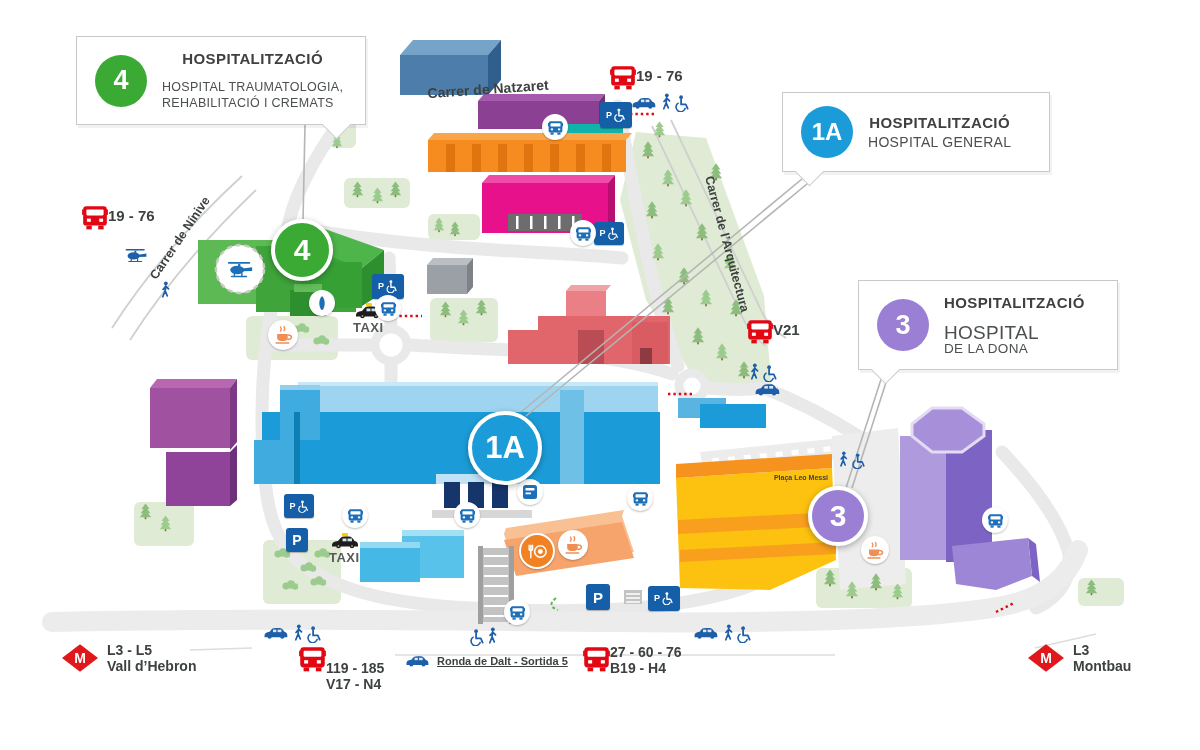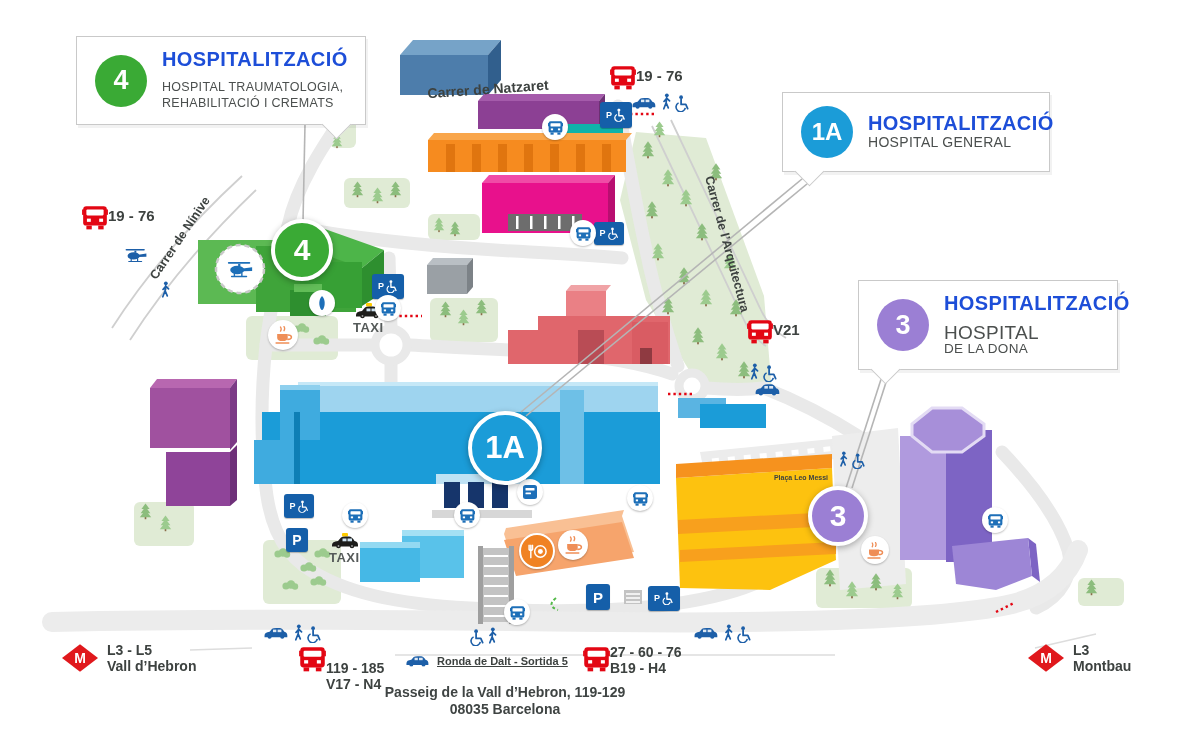--- a/index.html
+++ b/index.html
@@ -5,21 +5,21 @@
   html,body{margin:0;padding:0;background:#fff;}
   .stage{position:relative;width:1200px;height:750px;overflow:hidden;background:#fff;
          font-family:"Liberation Sans",sans-serif;color:#3d4240;}
   .stage svg.maplayer{position:absolute;left:0;top:0;z-index:1;}
   .abs{position:absolute;z-index:3;}
   
   .callout{position:absolute;z-index:5;background:#fff;border:1.5px solid #c9c9c9;
            display:flex;align-items:center;gap:15px;padding:13px 18px;box-shadow:2px 3px 0 rgba(0,0,0,.05);}
   .callout .cbadge{width:52px;height:52px;border-radius:50%;color:#fff;font-weight:bold;font-size:27px;
            display:flex;align-items:center;justify-content:center;flex:0 0 auto;}
-  .callout .ct{font-weight:bold;font-size:20px;letter-spacing:.4px;color:#1d4ed8;line-height:18px;}
+  .callout .ct{font-weight:bold;font-size:15px;letter-spacing:.4px;color:#404040;line-height:18px;text-align:center;}
   .callout .cl{font-size:12.5px;color:#4b4f4e;line-height:15.5px;letter-spacing:.3px;}
   .tail{position:absolute;width:20px;height:20px;background:#fff;z-index:4;
         border-right:1.5px solid #c9c9c9;border-bottom:1.5px solid #c9c9c9;transform:rotate(45deg);}
   
   .badge{position:absolute;z-index:4;border-radius:50%;border:4px solid #fff;box-sizing:border-box;
          color:#fff;font-weight:bold;display:flex;align-items:center;justify-content:center;
          box-shadow:0 2px 6px rgba(0,0,0,.3);}
   
   .stlbl{position:absolute;z-index:3;font-weight:bold;color:#3d4240;white-space:nowrap;text-align:center;}
   .buslbl{font-weight:bold;font-size:14px;color:#3d4240;line-height:16px;white-space:nowrap;}
@@ -478,24 +478,20 @@
     <span style="display:block;">Montbau</span>
   </span>
 </div>
 
 <div class="abs" style="left:404px;top:655px;display:flex;align-items:center;gap:7px;">
   <svg width="26" height="12" viewBox="0 0 32 14">
         <use href="#car" color="#1d5fa8"></use>
       </svg>
   <span style="font-size:11px;font-weight:bold;color:#3d4240;white-space:nowrap;text-decoration:underline;">Ronda de Dalt - Sortida 5</span>
 </div>
-<div class="addr" style="left:305px;top:684px;">
-  <span style="display:block;">Passeig de la Vall d’Hebron, 119-129</span>
-  <span style="display:block;">08035 Barcelona</span>
-</div>
 
 <div class="psign" style="left:286px;top:528px;width:22px;height:24px;font-size:14px;">
   <span>P</span>
     </div>
 <div class="psign" style="left:586px;top:584px;width:24px;height:26px;font-size:15px;">
   <span>P</span>
     </div>
 
 <div class="acc" style="left:600px;top:102px;width:26px;height:22px;">
   <span class="p">P</span>

